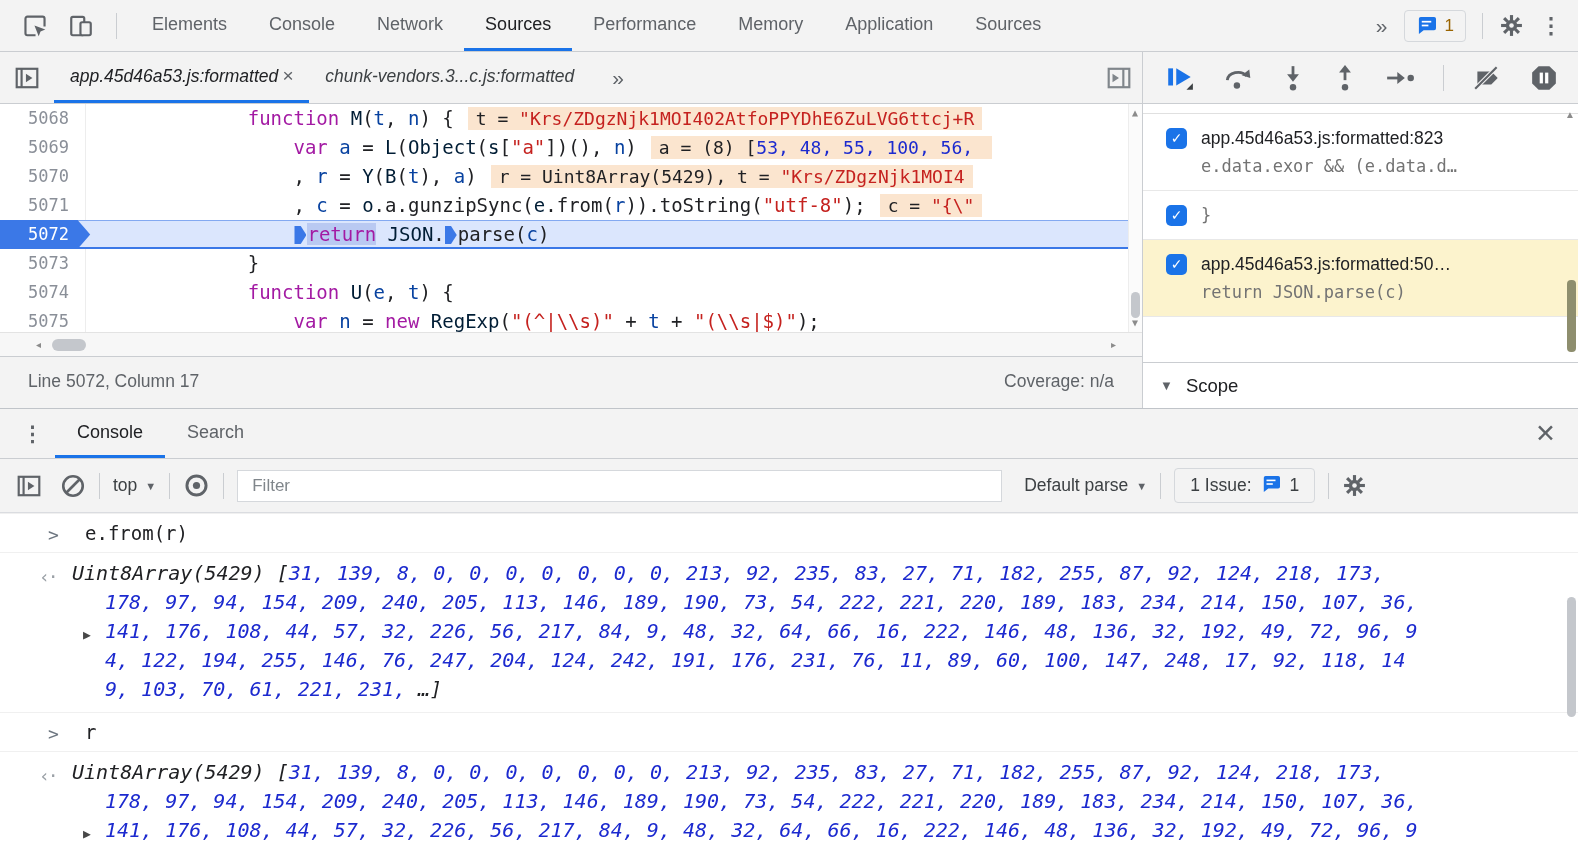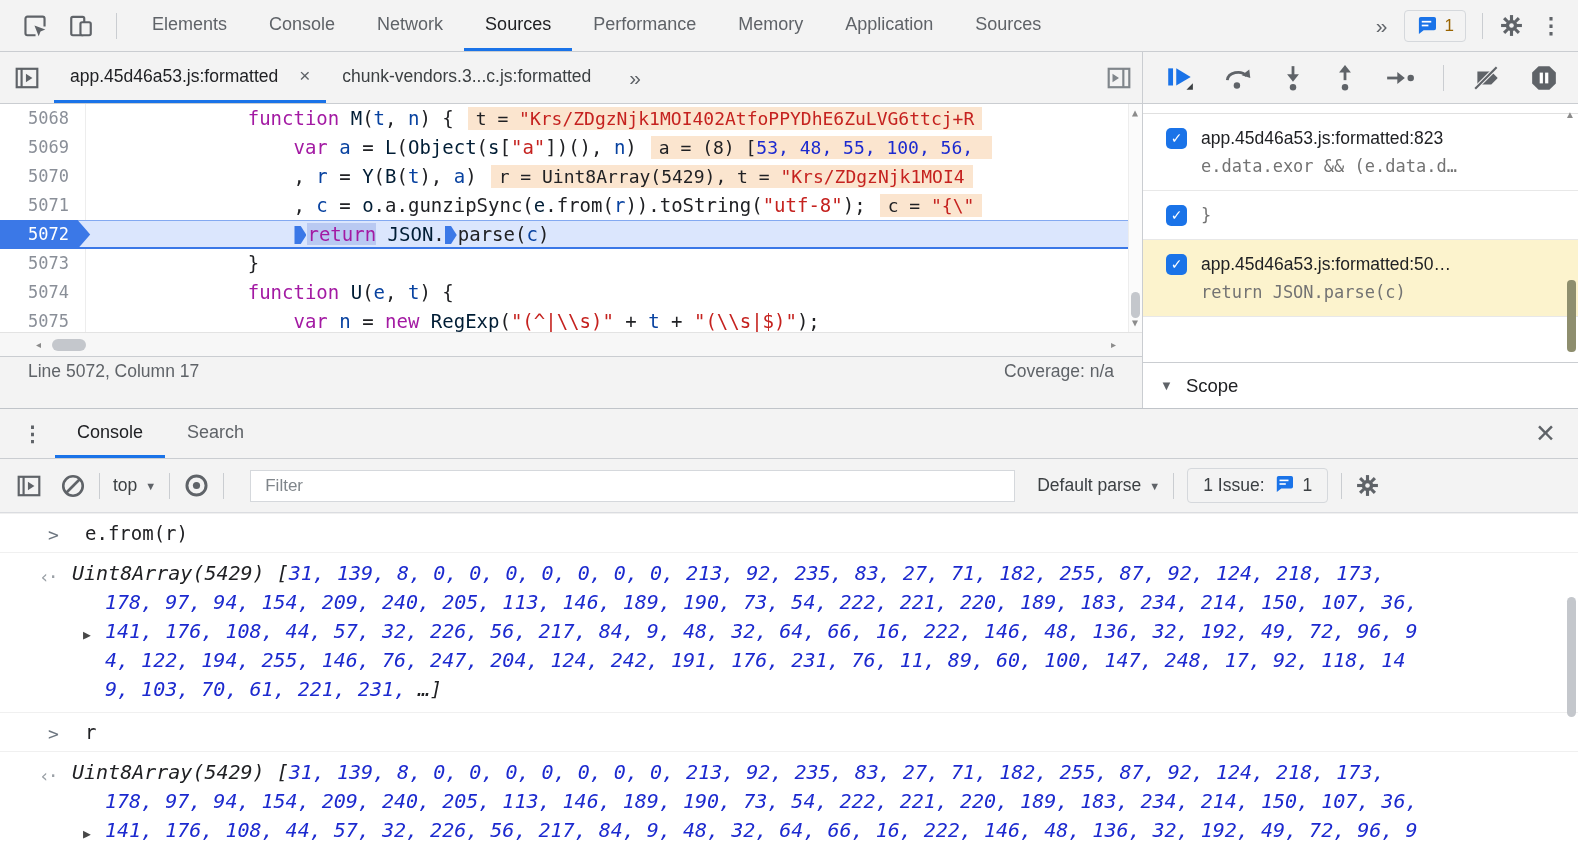--- a/index.html
+++ b/index.html
@@ -17,21 +17,21 @@
   .chev{color:#5f6368;font-size:21px;line-height:1;}
   .issues-btn{display:flex;align-items:center;gap:8px;border:1px solid #d5d8dc;border-radius:4px;padding:5px 11px;background:#f3f3f3;}
   .issues-count-top{color:#9a6400;font-size:17px;}
   .kebab{color:#5f6368;font-size:22px;line-height:1;font-weight:bold;}
 
   
   .sources{position:absolute;left:0;top:52px;width:1142px;height:356px;background:#fff;}
   .filetabs{position:relative;height:52px;border-bottom:1px solid #cacdd1;background:#f3f3f3;display:flex;align-items:center;box-sizing:border-box;}
   .ft-toggle{margin:0 14px 0 14px;}
   #file-tabs-list{display:flex;align-items:stretch;height:51px;}
-  .file-tab{display:flex;align-items:center;gap:21px;padding:0 16px;font-size:17.5px;color:#3c4043;border-bottom:3px solid transparent;box-sizing:border-box;white-space:nowrap;}
+  .file-tab{display:flex;align-items:center;gap:4px;padding:0 16px;font-size:17.5px;color:#3c4043;border-bottom:3px solid transparent;box-sizing:border-box;white-space:nowrap;font-style:italic;}
   .file-tab.active{color:#202124;border-bottom-color:#1a73e8;}
   .file-tab .close{color:#5f6368;font-size:19px;}
   .ft-chev{margin-left:22px;color:#5f6368;font-size:21px;}
   .ft-right-toggle{position:absolute;right:10px;top:13px;}
 
   
   .editor{position:absolute;left:0;top:52px;width:1142px;height:228px;overflow:hidden;background:#fff;font-family:"DejaVu Sans Mono",monospace;font-size:19px;}
   .code-line{display:flex;height:29px;line-height:29px;white-space:pre;position:relative;}
   .gutter{flex:0 0 86px;text-align:right;padding-right:16px;box-sizing:border-box;color:#8a8f98;font-size:17px;border-right:1px solid #ededed;background:#fff;}
   .code-text{padding-left:13px;}
@@ -44,21 +44,21 @@
   .tok-k{color:#a31aa3;} .tok-d{color:#0842a0;} .tok-v{color:#001d35;} .tok-p{color:#202124;}
   .tok-s{color:#c5221f;} .tok-o{color:#202124;}
   .tok-hd{color:#202124;} .tok-hs{color:#c5221f;} .tok-hn{color:#1c2acf;}
   .eval-hint{background:#fbe5cf;margin-left:14px;padding:1px 8px;font-size:18px;}
   .ed-vscroll{position:absolute;right:0;top:0;width:14px;height:228px;background:#fbfbfb;border-left:1px solid #ededed;box-sizing:border-box;}
   .ed-vthumb{position:absolute;right:2px;top:188px;width:9px;height:26px;background:#c4c7cc;border-radius:5px;}
   .scroll-arrow{position:absolute;color:#8b8b8b;font-size:10px;line-height:10px;}
   .ed-hscroll{position:absolute;left:0;top:280px;width:1142px;height:24px;background:#f7f7f7;border-top:1px solid #e3e3e3;box-sizing:border-box;}
   .ed-hthumb{position:absolute;left:52px;top:6px;width:34px;height:12px;background:#c4c7cc;border-radius:6px;}
 
-  .statusbar{position:absolute;left:0;top:304px;width:1142px;height:52px;background:#f3f3f3;border-top:1px solid #cacdd1;display:flex;align-items:flex-start;justify-content:space-between;padding:4px 28px;box-sizing:border-box;color:#5f6368;font-size:17.5px;}
+  .statusbar{position:absolute;left:0;top:304px;width:1142px;height:52px;background:#f3f3f3;border-top:1px solid #cacdd1;display:flex;align-items:flex-end;justify-content:space-between;padding:16px 28px;box-sizing:border-box;color:#5f6368;font-size:17.5px;}
 
   
   .sidebar{position:absolute;left:1142px;top:52px;width:436px;height:356px;border-left:1px solid #cacdd1;background:#fff;box-sizing:border-box;}
   .dbg-toolbar{height:52px;border-bottom:1px solid #cacdd1;background:#f3f3f3;display:flex;align-items:center;gap:28px;padding:0 0 0 22px;box-sizing:border-box;}
   .bp-list{position:absolute;left:0;top:52px;width:435px;}
   .bp-sliver{height:9px;border-bottom:1px solid #e0e0e0;}
   .bp-item{position:relative;padding:10px 26px 10px 58px;border-bottom:1px solid #e8e8e8;box-sizing:border-box;}
   .bp-item.current{background:#fcf3cd;}
   .bp-check{position:absolute;left:23px;top:14px;width:21px;height:21px;border-radius:5px;background:#1a73e8;color:#fff;font-size:14px;line-height:21px;text-align:center;}
   .bp-loc{font-size:17.5px;color:#202124;line-height:28px;white-space:nowrap;overflow:hidden;}
@@ -72,21 +72,21 @@
   .drawer-head{height:50px;background:#f3f3f3;border-bottom:1px solid #cacdd1;display:flex;align-items:stretch;position:relative;box-sizing:border-box;}
   .drawer-kebab{align-self:center;padding:0 12px 0 22px;color:#5f6368;font-size:21px;font-weight:bold;}
   .drawer-tab{display:flex;align-items:center;padding:0 22px;font-size:18px;color:#5f6368;border-bottom:3px solid transparent;box-sizing:border-box;}
   .drawer-tab.active{color:#202124;border-bottom-color:#1a73e8;}
   .drawer-close{position:absolute;right:22px;top:10px;font-size:25px;color:#5f6368;line-height:28px;}
   .console-toolbar{height:54px;background:#f3f3f3;border-bottom:1px solid #dadce0;display:flex;align-items:center;padding:0 16px;box-sizing:border-box;}
   .ct-gap{width:18px;flex:0 0 18px;}
   .ct-sep{width:1px;height:26px;background:#cacdd1;margin:0 13px;flex:0 0 1px;}
   .ct-label{font-size:17.5px;color:#3c4043;display:flex;align-items:center;gap:8px;white-space:nowrap;}
   .caret{font-size:11px;color:#5f6368;}
-  .filter-input{width:765px;height:32px;border:1px solid #d5d8dc;background:#fff;font-size:17px;color:#202124;padding:0 14px;margin-left:13px;font-family:"Liberation Sans",sans-serif;box-sizing:border-box;}
+  .filter-input{width:765px;height:32px;border:1px solid #d5d8dc;background:#fff;font-size:17px;color:#202124;padding:0 14px;font-family:"Liberation Sans",sans-serif;box-sizing:border-box;}
   .filter-input::placeholder{color:#80868b;}
   .issue-btn{border:1px solid #d5d8dc;border-radius:4px;padding:6px 15px;display:flex;gap:9px;align-items:flex-start;font-size:17.5px;color:#3c4043;background:#f3f3f3;white-space:nowrap;}
   .console-out{position:absolute;left:0;top:104px;width:1578px;bottom:0;overflow:hidden;background:#fff;font-family:"DejaVu Sans Mono",monospace;}
   .c-entry{border-top:1px solid #f0f0f0;position:relative;}
   .c-input{padding:5px 0 5px 85px;font-size:19px;line-height:28px;color:#202124;}
   .c-chev{position:absolute;left:48px;top:7px;color:#6e7781;font-size:18px;}
   .c-result{padding:6px 20px 8px 105px;font-style:italic;font-size:20px;line-height:29px;color:#1c2acf;}
   .c-line.first{text-indent:-33px;}
   .seg-obj{color:#202124;}
   .seg-num{color:#1c2acf;}

